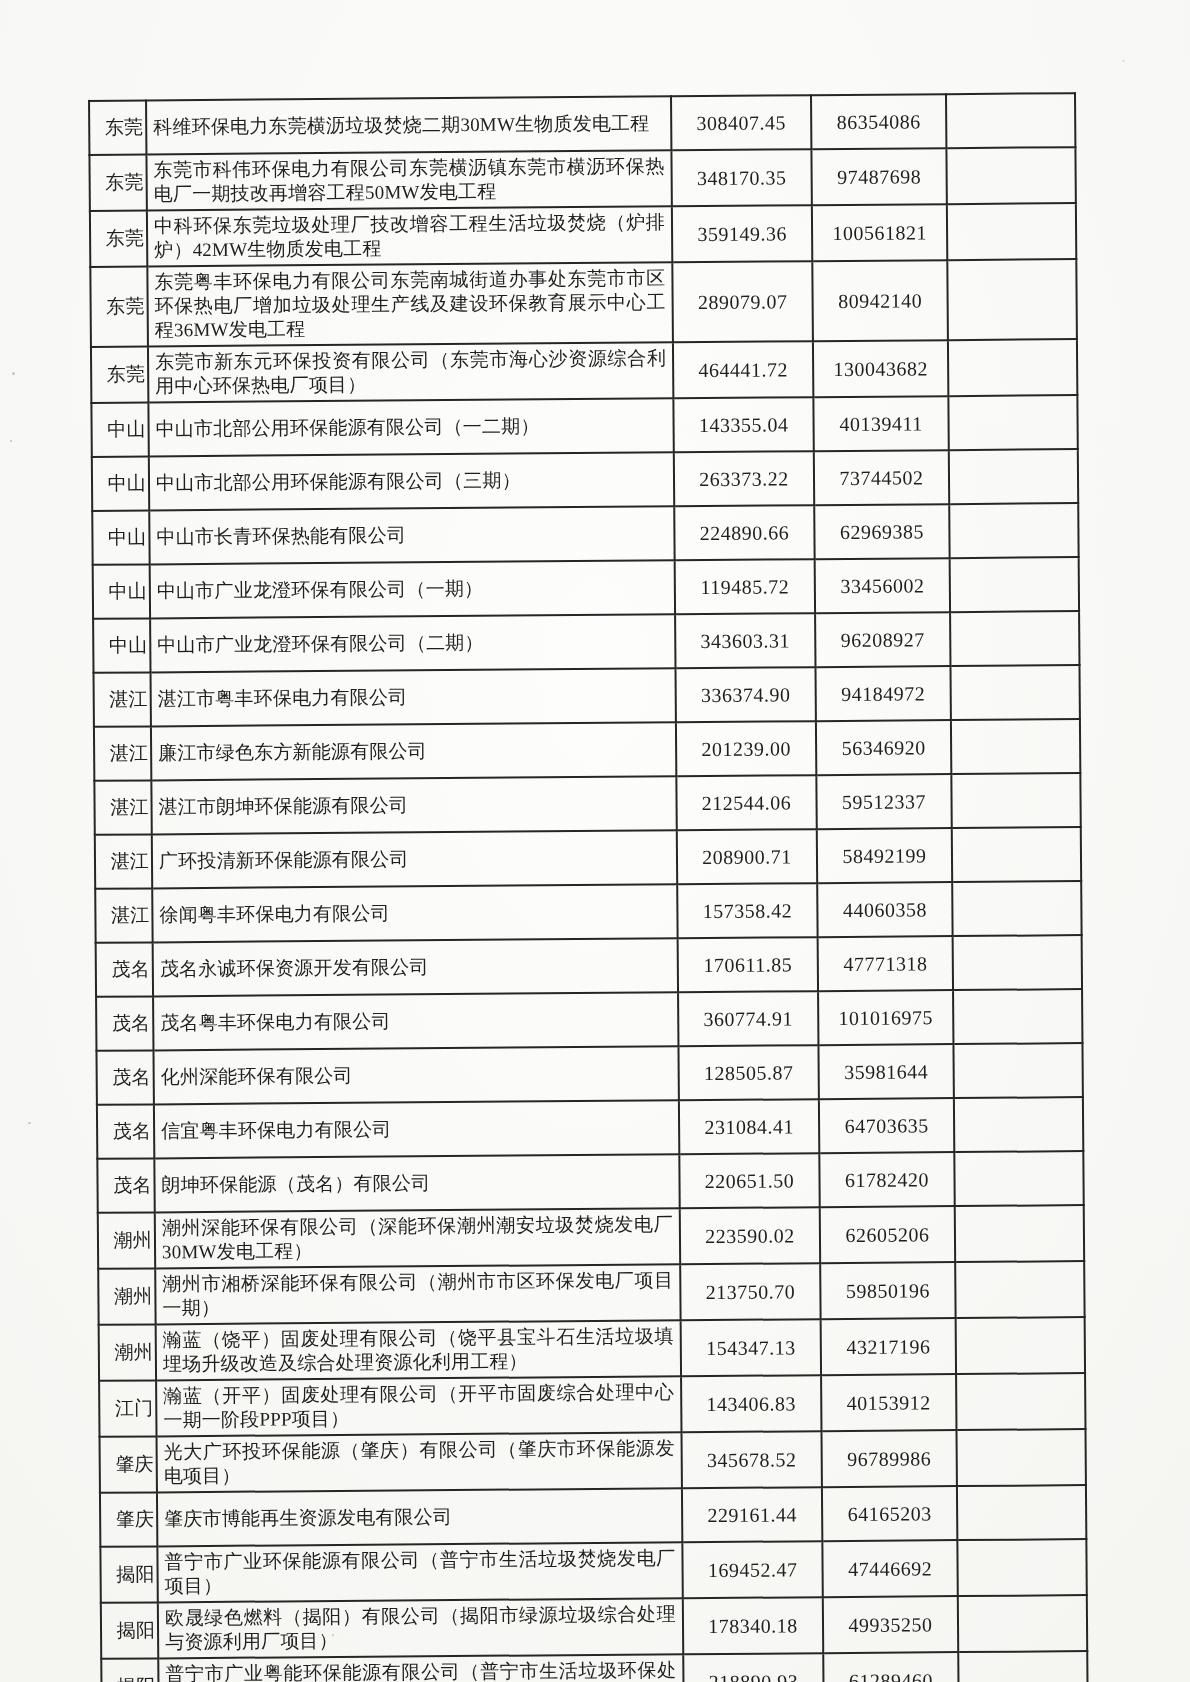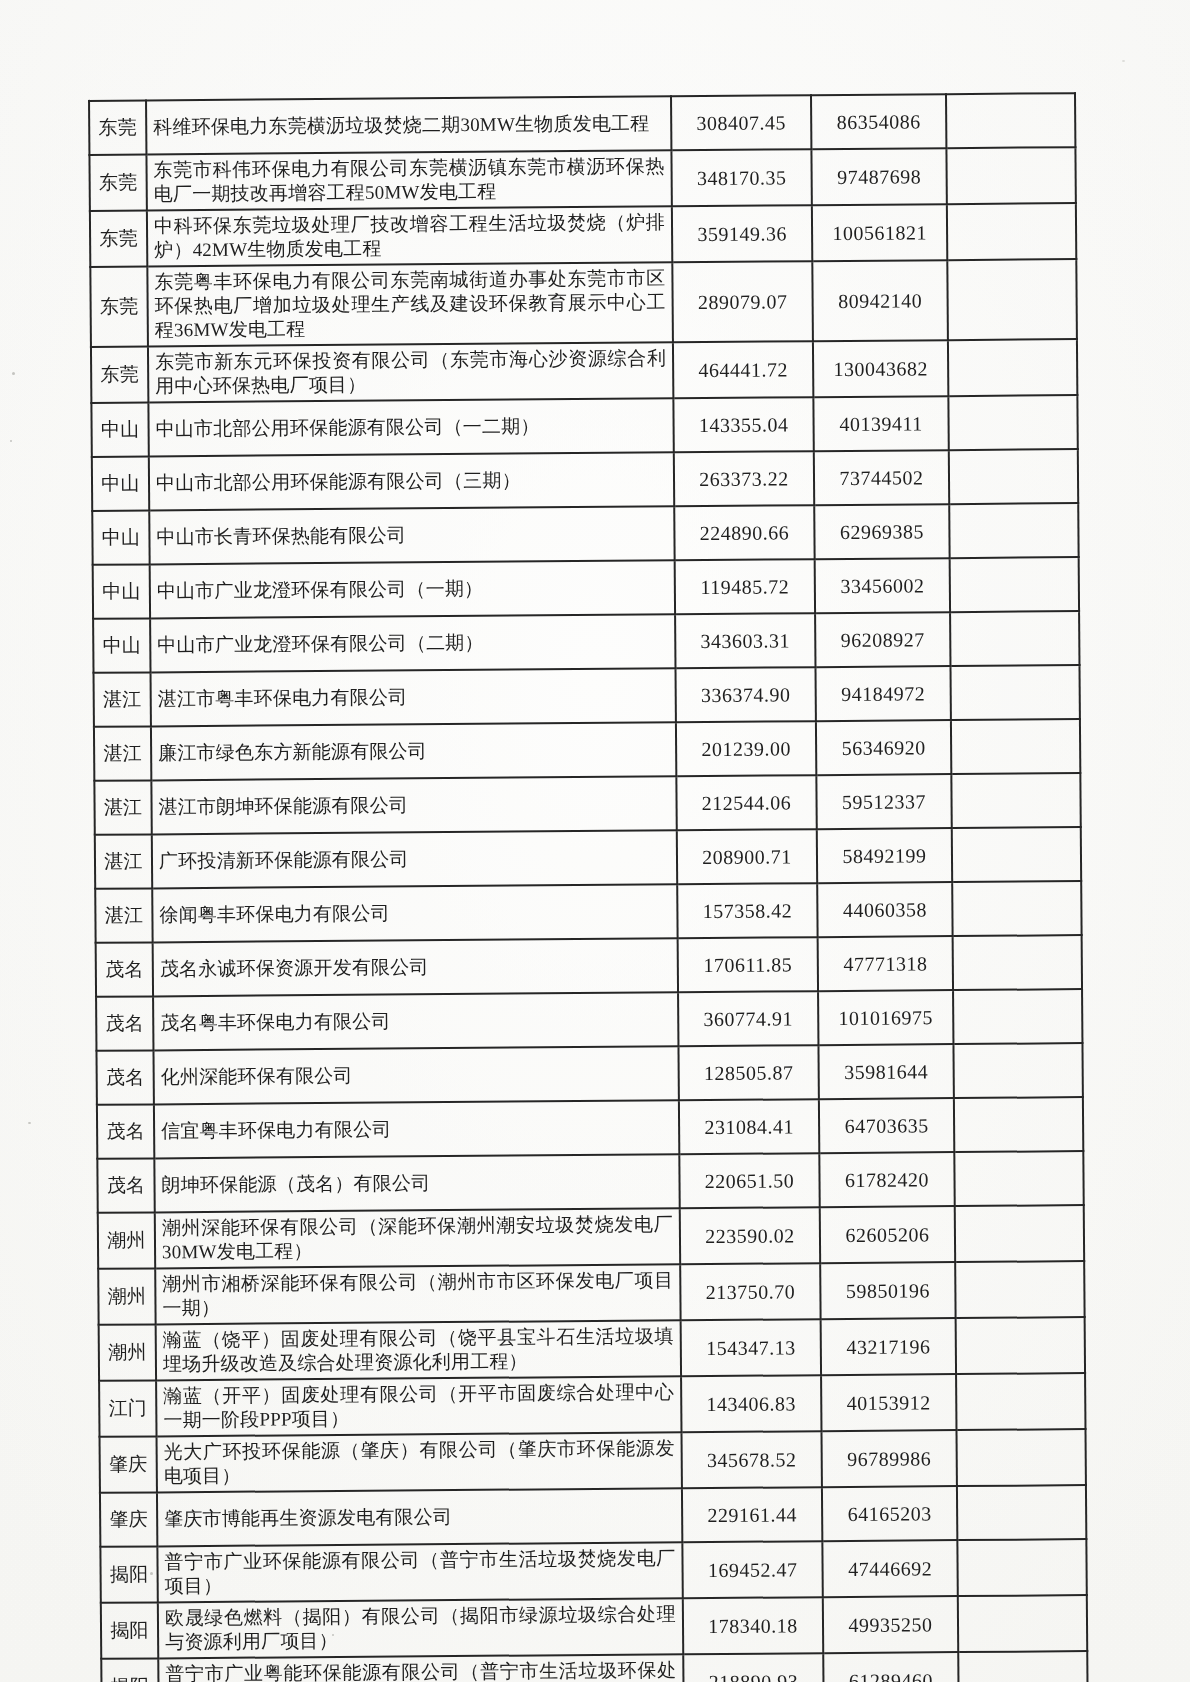--- a/index.html
+++ b/index.html
@@ -27,21 +27,21 @@
   }
   .scan-table td{
     border:2px solid #262626;
     height:46px;
     vertical-align:middle;
     padding:3px 6px;
     line-height:24px;
     font-size:19px;
     letter-spacing:0.2px;
   }
-  td.col-city{text-align:center;padding:3px 2px;}
+  td.col-city{text-align:right;padding:3px 2px;}
   td.col-project{text-align:justify;text-align-last:left;}
   td.col-value1,td.col-value2{
     text-align:center;font-size:20px;letter-spacing:0.5px;
     font-family:"Liberation Serif","DejaVu Serif",serif;
   }
   td.col-blank{padding:0;}
   
   .speck{position:absolute;border-radius:50%;background:#9a9a96;opacity:0.55;}
 </style>
 </head>

